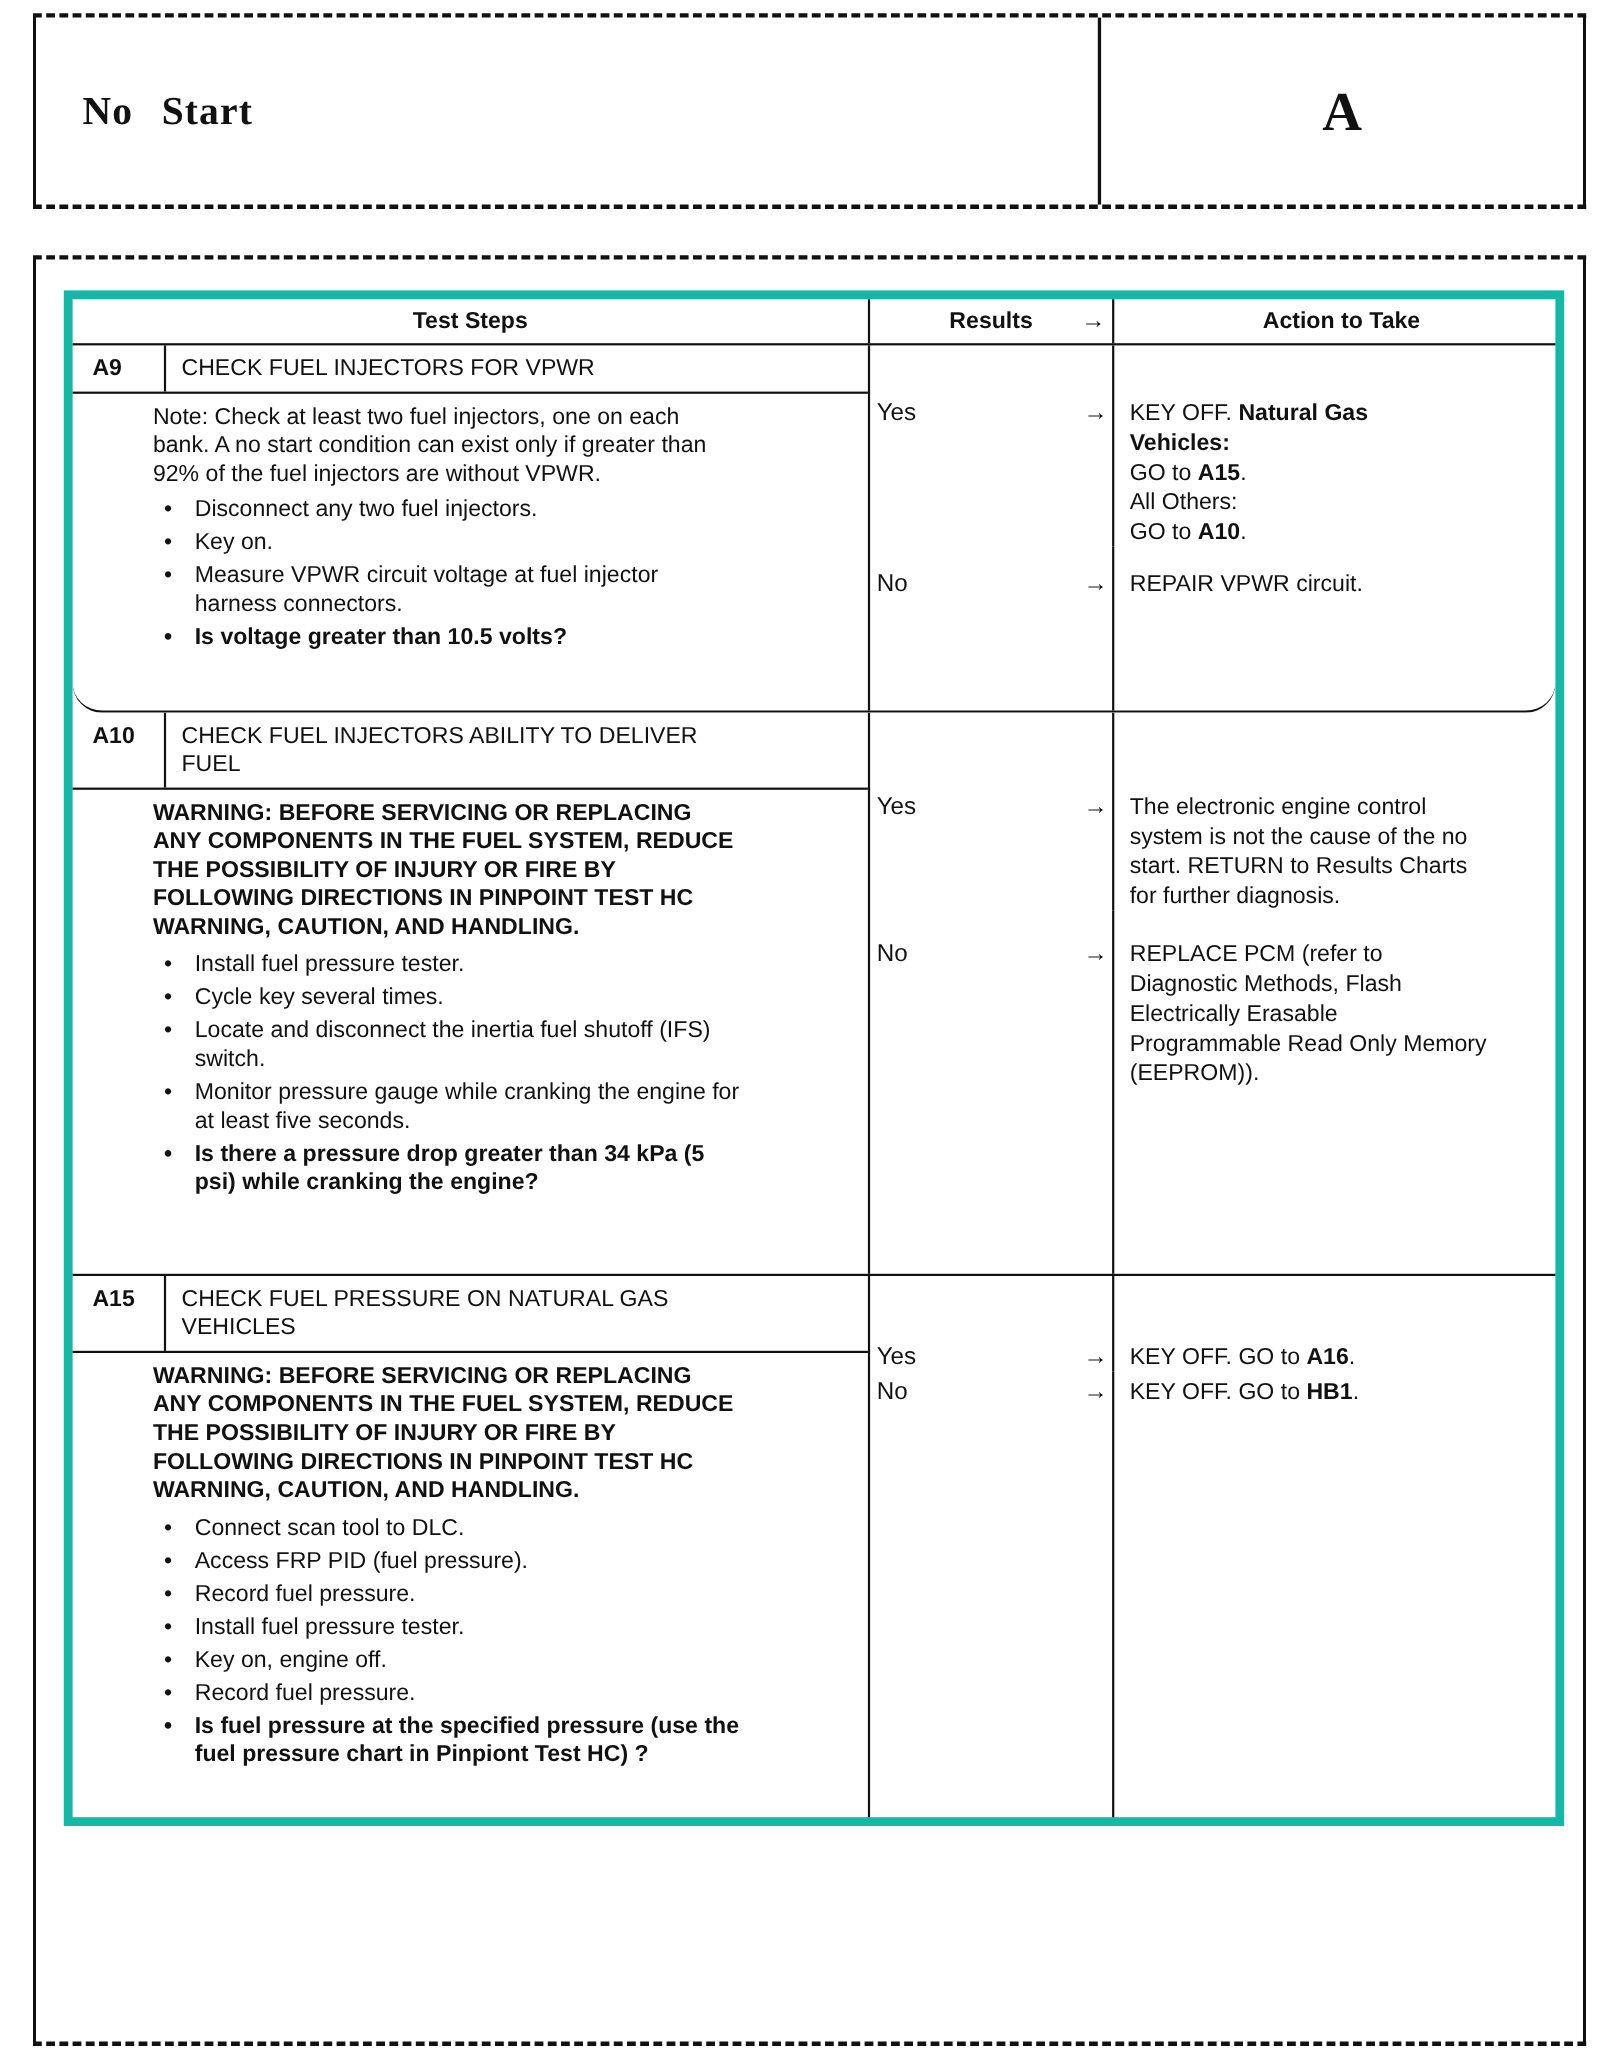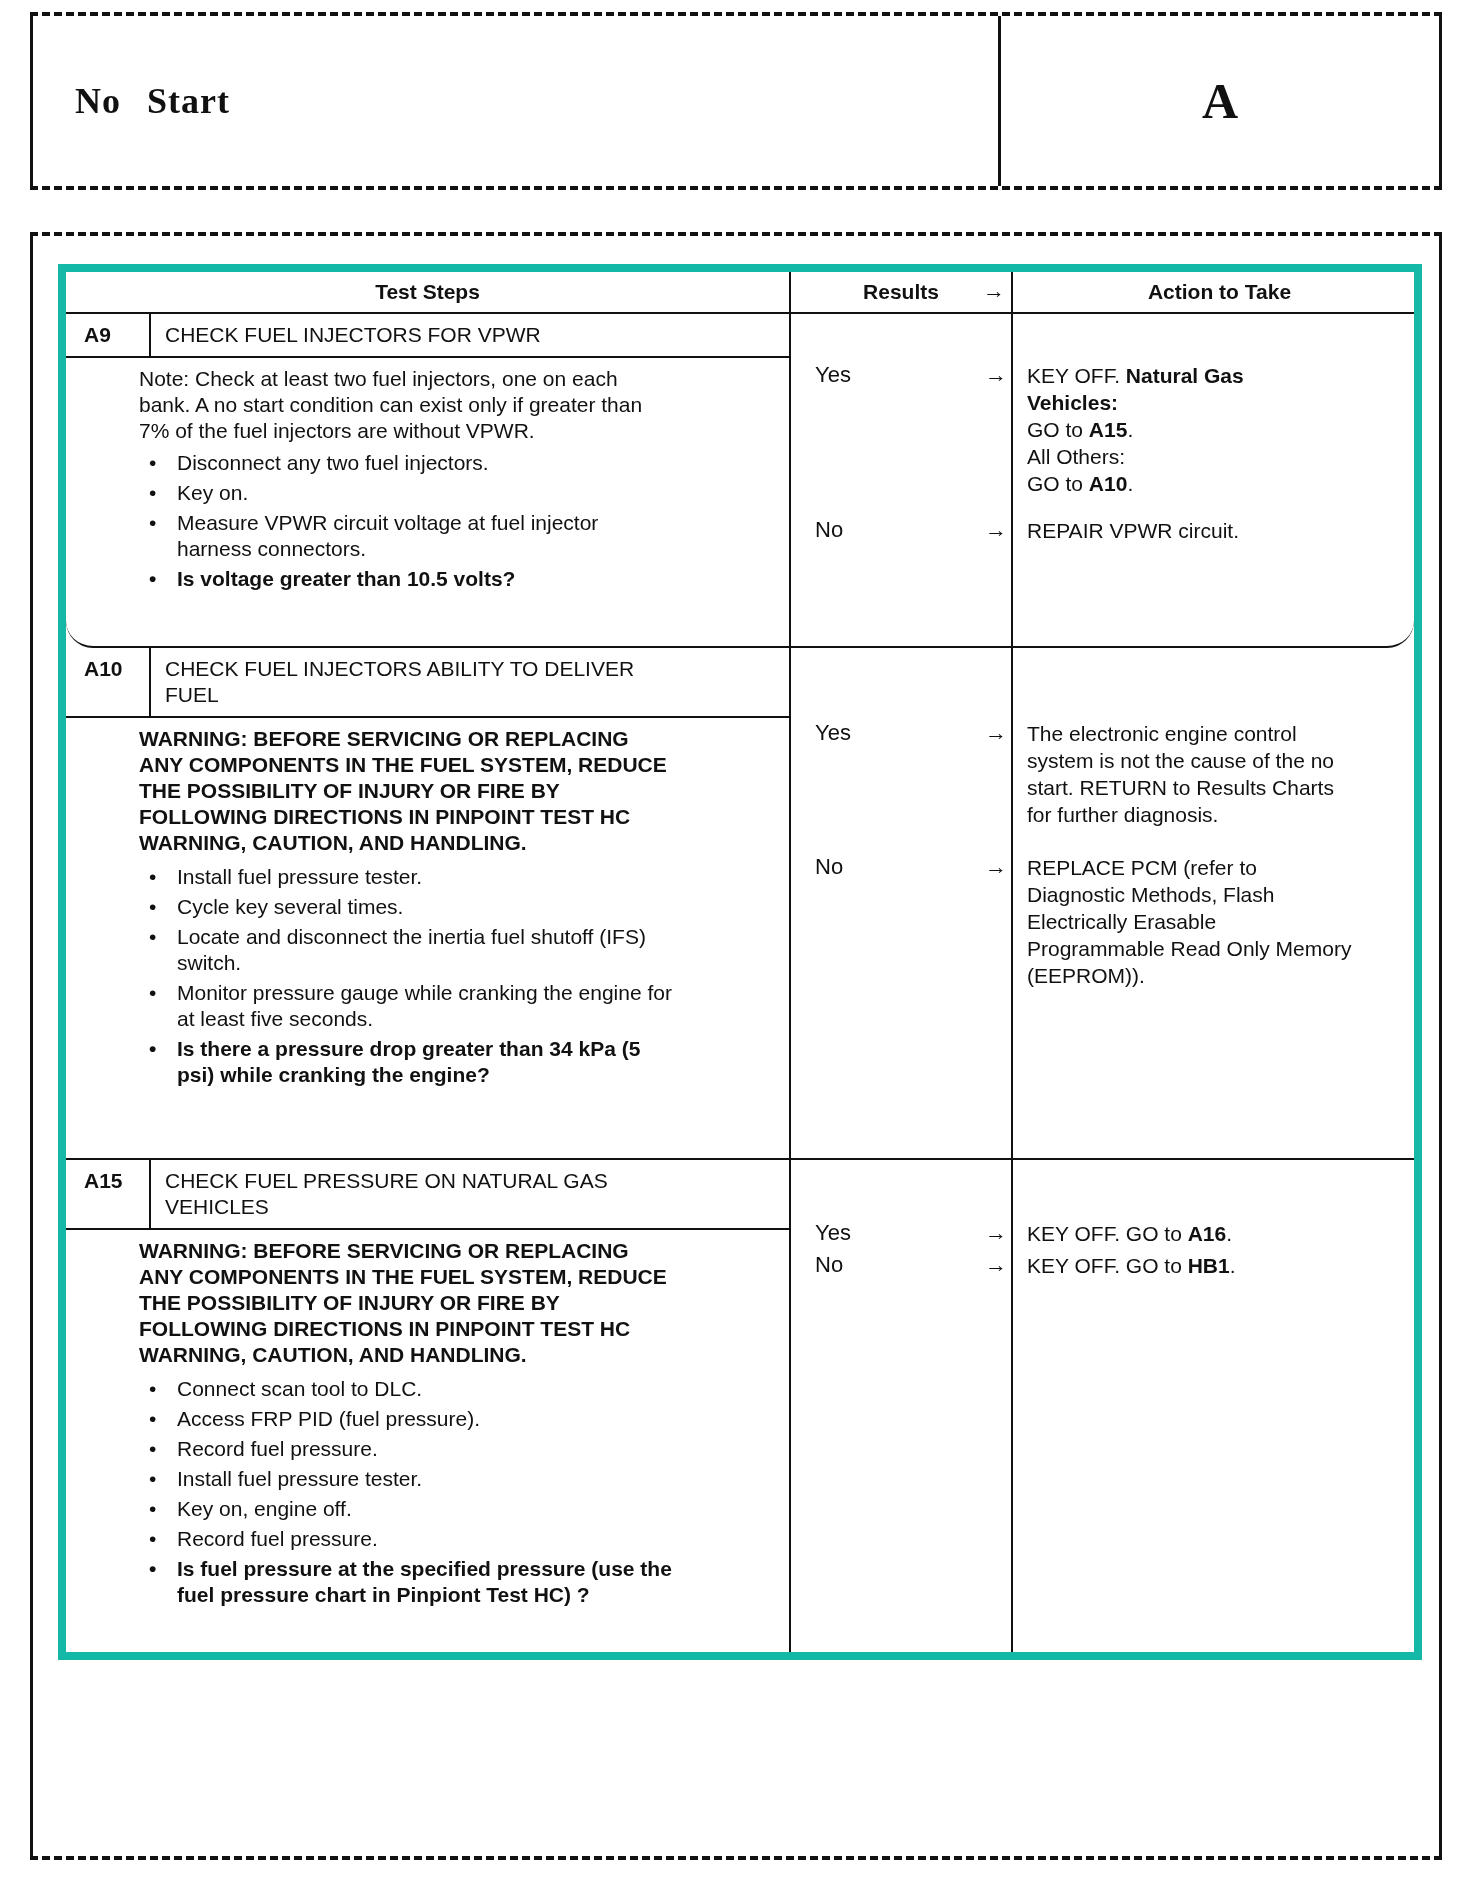--- a/index.html
+++ b/index.html
@@ -73,21 +73,21 @@
   .step-body { padding:8px 115px 14px 73px; }
   .step-note { margin-bottom:6px; }
   .warning-text { font-weight:bold; margin-bottom:8px; }
   .bullet-list { list-style:none; }
   .bullet-item { display:flex; margin-bottom:4px; }
   .bullet-dot { width:38px; flex:0 0 38px; text-align:left; padding-left:10px; }
 
   .cell-results {
     border-right:2px solid #111;
     display:flex; justify-content:space-between; align-items:flex-start;
-    padding-left:24px; padding-right:4px;
+    padding-left:6px; padding-right:4px;
     font-size:22px;
   }
   .cell-action { padding-left:14px; padding-right:70px; line-height:27px; }
   .r1 { grid-column:2; grid-row:1; }
   .a1 { grid-column:3; grid-row:1; }
   .r2 { grid-column:2; grid-row:2; }
   .a2 { grid-column:3; grid-row:2; }
   .r1,.a1 { padding-top:var(--pt,48px); }
   .r2,.a2 { padding-top:var(--gap,20px); }
 
@@ -121,21 +121,21 @@
       <div>Action to Take</div>
     </div>
 
     <div class="step step-a9">
       <div class="cell-steps">
         <div class="step-head">
           <div class="step-code">A9</div>
           <div class="step-title">CHECK FUEL INJECTORS FOR VPWR</div>
         </div>
         <div class="step-body">
-          <p class="step-note">Note: Check at least two fuel injectors, one on each bank. A no start condition can exist only if greater than 7% of the fuel injectors are without VPWR.</p>
+          <p class="step-note">Note: Check at least two fuel injectors, one on each bank. A no start condition can exist only if greater than 92% of the fuel injectors are without VPWR.</p>
           <ul class="bullet-list">
             <li class="bullet-item">
                 <span class="bullet-dot">•</span>
                 <span>Disconnect any two fuel injectors.</span>
               </li>
             <li class="bullet-item">
                 <span class="bullet-dot">•</span>
                 <span>Key on.</span>
               </li>
             <li class="bullet-item">

